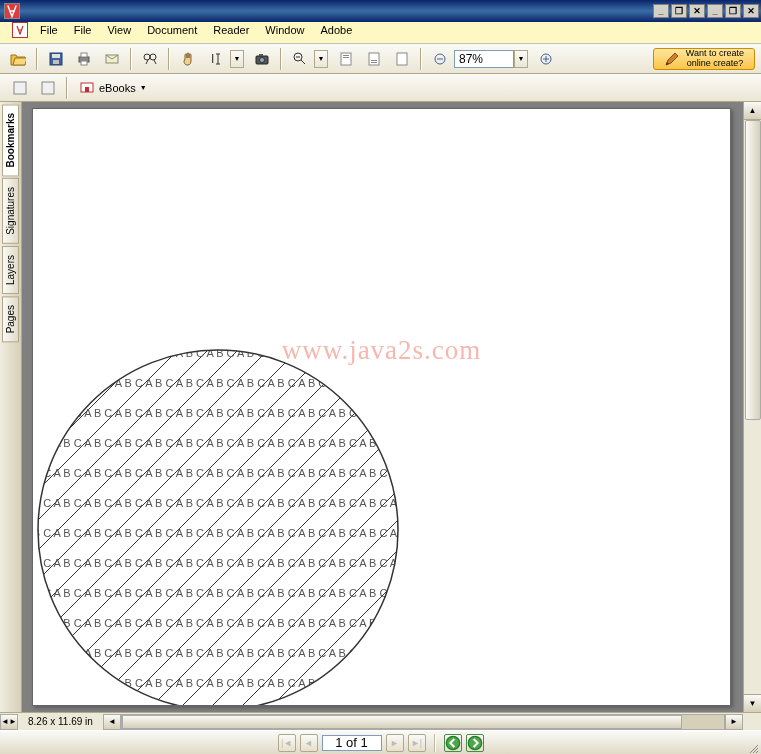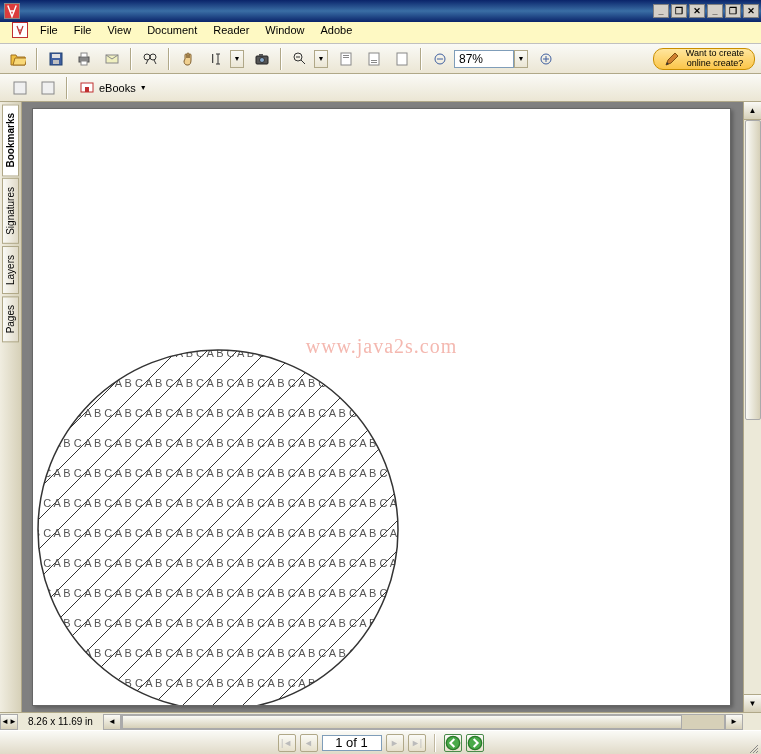--- a/index.html
+++ b/index.html
@@ -17,38 +17,38 @@
 .menu-icon svg { width: 10px; height: 10px; }
 .menu-item { padding: 2px 8px; font-size: 11px; cursor: pointer; }
 
 
 .toolbar { background: linear-gradient(to bottom, #fafaf6, #ebe6d4); height: 30px; display: flex; align-items: center; border-bottom: 1px solid #b0a888; padding-left: 4px; }
 .tool-btn { width: 24px; height: 24px; margin: 0 2px; border: 1px solid transparent; display: flex; align-items: center; justify-content: center; cursor: pointer; border-radius: 2px; }
 .tool-btn svg { width: 16px; height: 16px; }
 .toolbar-sep { width: 2px; height: 22px; border-left: 1px solid #b0a888; border-right: 1px solid #fff; margin: 0 4px; }
 .zoom-input { width: 60px; height: 18px; font-size: 12px; border: 1px solid #7f9db9; padding-left: 4px; background: white; }
 .dropdown-arrow { width: 14px; height: 18px; border: 1px solid #b0a888; background: linear-gradient(#fafaf6,#ebe6d4); display:flex; align-items:center; justify-content:center; font-size:7px; cursor:pointer; margin-right:4px; }
-.forms-btn { margin-left: auto; margin-right: 6px; background: linear-gradient(to bottom, #ffe69e, #fbc549); border: 1px solid #c98e00; height: 22px; padding: 0 10px; display: flex; align-items: center; font-size: 9px; line-height: 1.1; cursor: pointer; border-radius: 10px; text-align:center; }
+.forms-btn { margin-left: auto; margin-right: 6px; background: linear-gradient(to bottom, #ffe69e, #fbc549); border: 1px solid #c98e00; height: 22px; padding: 0 10px; display: flex; align-items: center; font-size: 9px; line-height: 1.1; cursor: pointer; border-radius: 3px; text-align:center; }
 .forms-btn .pencil { width:16px; height:16px; margin-right:6px; }
 
 
 .toolbar2 { background: linear-gradient(to bottom, #fafaf6, #ebe6d4); height: 28px; display:flex; align-items:center; border-bottom: 1px solid #b0a888; padding-left:6px; }
 .ebooks-btn { display:flex; align-items:center; padding:2px 6px; font-size:11px; border:1px solid transparent; cursor:pointer; }
 .ebooks-btn svg { width:16px; height:16px; margin-right:4px; }
 .ebooks-btn .arrow { font-size:7px; margin-left:4px; }
 
 
 .content { position: relative; height: 610px; background: #808080; display: flex; }
 .sidebar { width: 22px; background: linear-gradient(to right, #f0ede0, #d6d0b8); border-right: 1px solid #b0a888; display:flex; flex-direction:column; align-items:center; }
 .side-tab { writing-mode: vertical-rl; transform: rotate(180deg); font-size: 10px; padding: 8px 2px; background: linear-gradient(to left,#fafaf6,#e0dac8); border: 1px solid #b0a888; margin-top:2px; cursor:pointer; }
 .side-tab.active { background: #fff; font-weight:bold; }
 
 .doc-area { flex: 1; position: relative; background: #808080; overflow:hidden; }
 .page { position: absolute; left: 10px; top: 6px; right: 30px; bottom: 6px; background: white; border: 1px solid #666; box-shadow: 2px 2px 4px rgba(0,0,0,0.3); overflow:hidden; }
-.watermark { position:absolute; top:226px; left:0; right:0; text-align:center; font-size:20px; font-family: Georgia, serif; color: #f4b8b0; letter-spacing:1px; }
+.watermark { position:absolute; top:226px; left:0; right:0; text-align:center; font-size:27px; font-family: Georgia, serif; color: #f4b8b0; letter-spacing:1px; }
 .circle-container { position:absolute; left:0px; top:236px; width:370px; height:370px; }
 .circle-container svg { width:100%; height:100%; }
 
 .vscroll { position:absolute; right:0; top:0; width:18px; bottom:0; background:#ece9d8; border-left:1px solid #b0a888; }
 .vscroll .sbtn { height:18px; background: linear-gradient(#fafaf6,#d6d0b8); border-bottom:1px solid #b0a888; display:flex; align-items:center; justify-content:center; font-size:8px; cursor:pointer; }
 .vscroll .sbtn.bottom { position:absolute; bottom:0; width:100%; border-top:1px solid #b0a888; border-bottom:none; }
 .vscroll .thumb { position:absolute; top:18px; width:16px; left:1px; height:300px; background:linear-gradient(to right,#fafaf6,#d6d0b8); border:1px solid #aaa; border-radius:2px; }
 
 .hscroll-row { height:18px; background:#ece9d8; display:flex; align-items:center; border-top:1px solid #b0a888; }
 .hscroll-row .pgsize { font-size:10px; padding:0 10px; }

